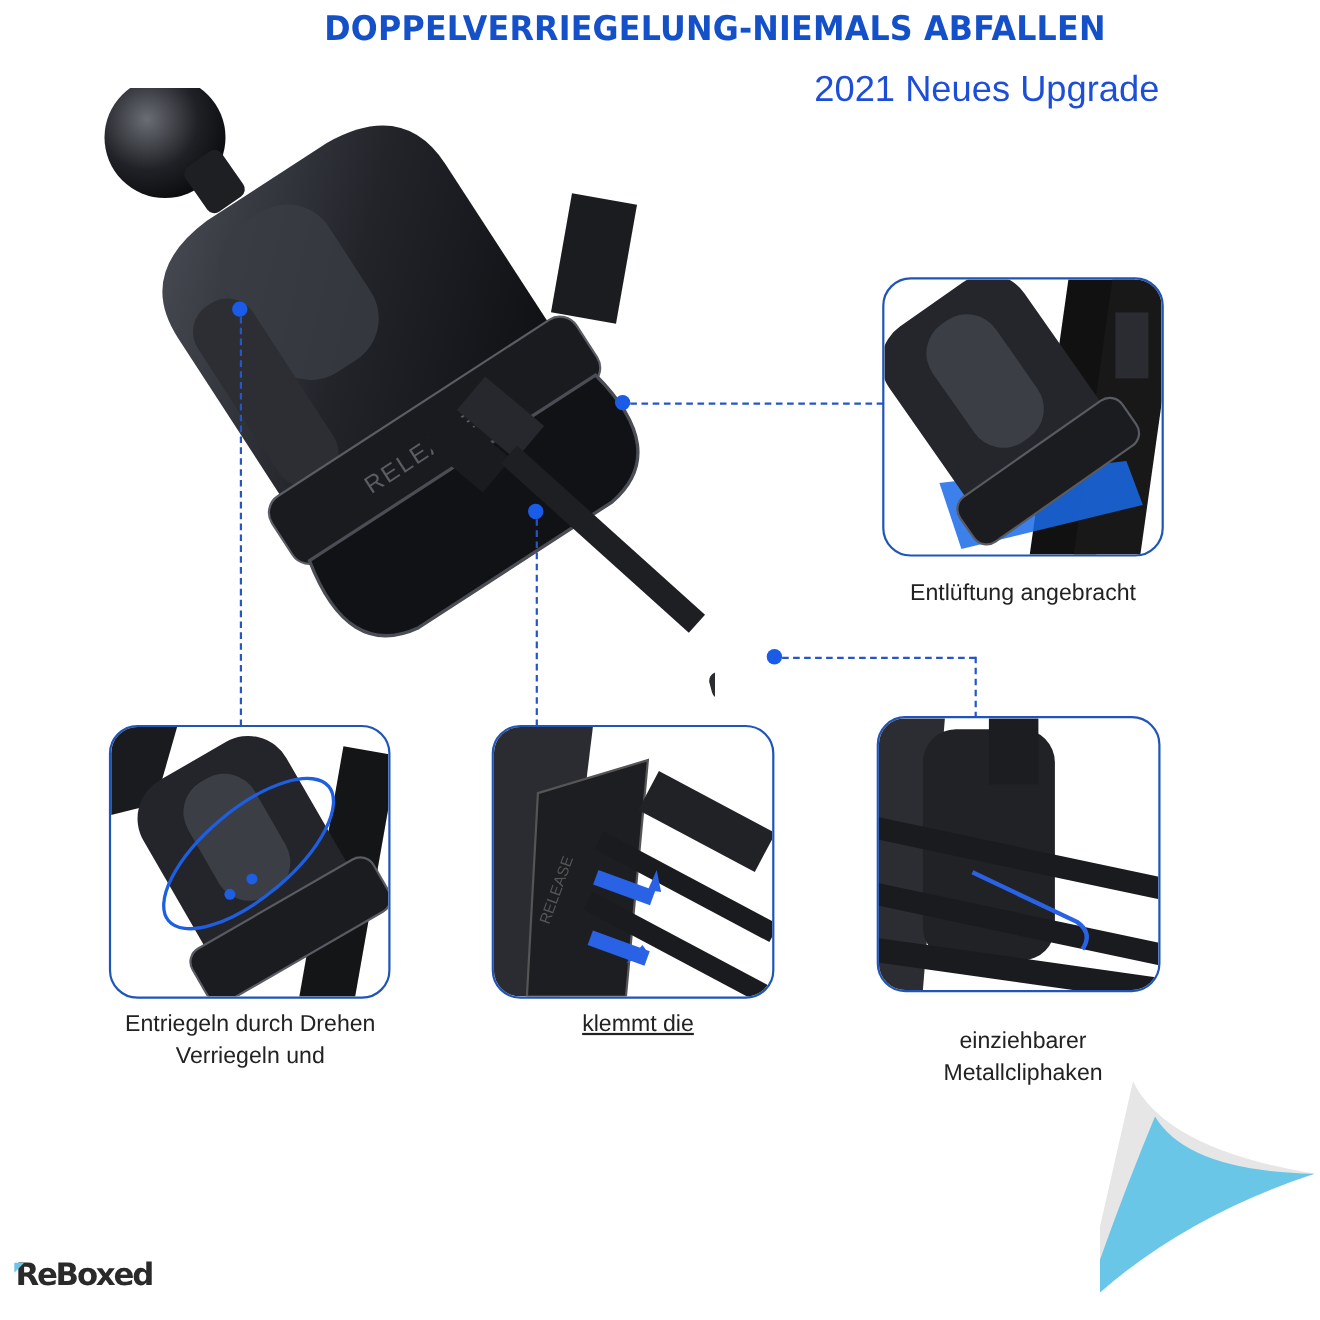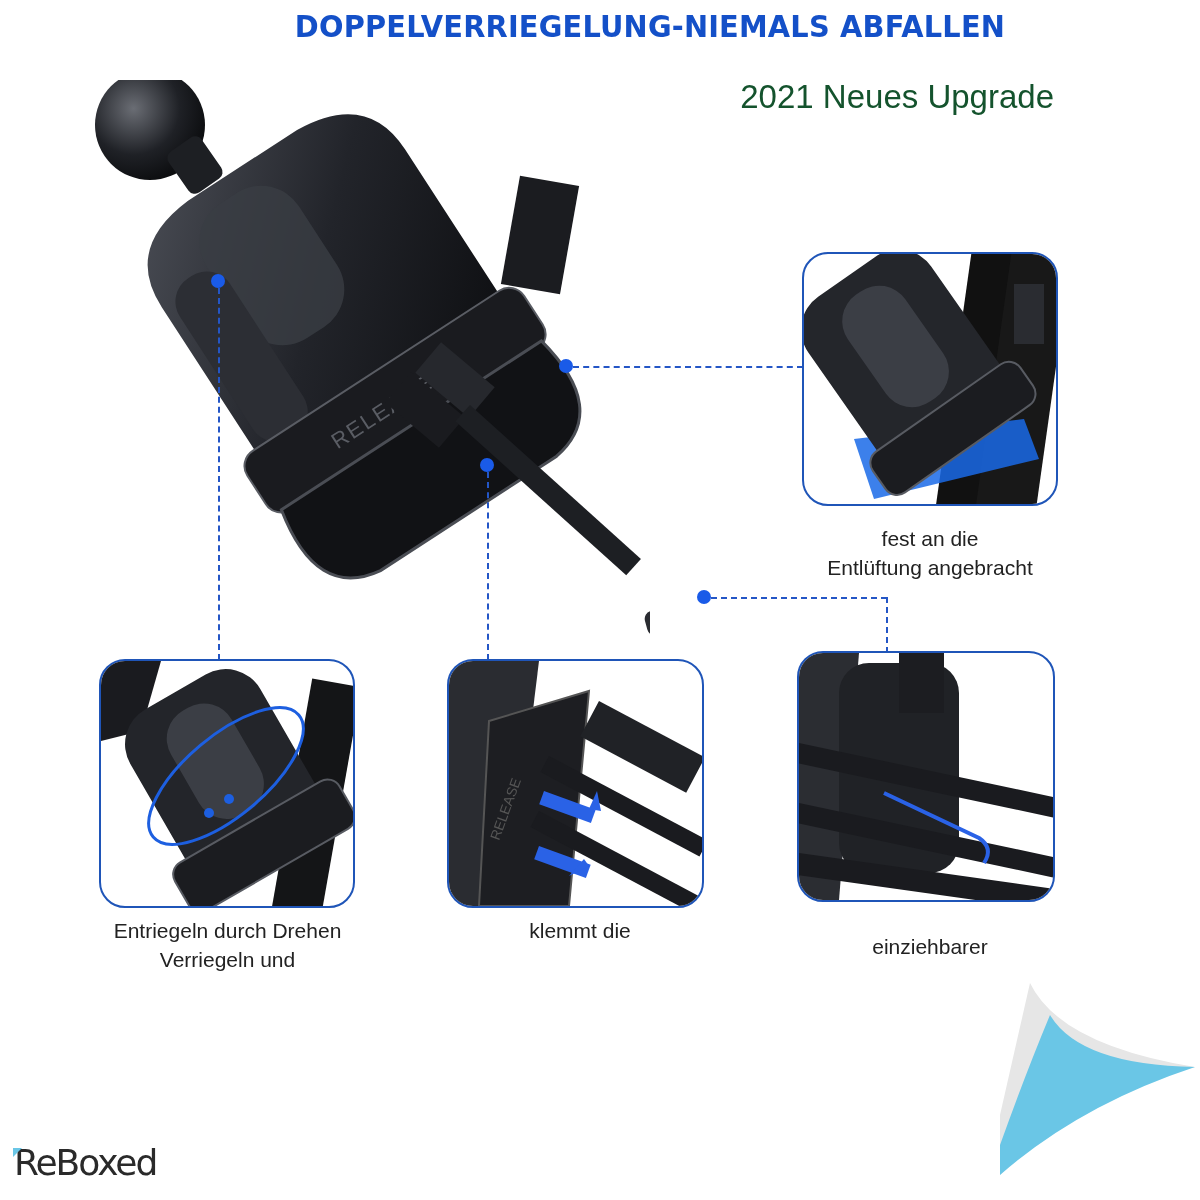--- a/index.html
+++ b/index.html
@@ -1,25 +1,25 @@
 <!DOCTYPE html>
 <html><head>
 <meta charset="utf-8">
 <style>
   html,body{margin:0;padding:0;}
   body{width:1200px;height:1200px;background:#ffffff;position:relative;overflow:hidden;font-family:"Liberation Sans",sans-serif;}
   .abs{position:absolute;}
   .title{left:0;width:1300px;top:8px;text-align:center;font-family:"DejaVu Sans",sans-serif;font-weight:bold;font-size:31px;color:#1450c8;letter-spacing:0.2px;transform:scaleX(0.93);transform-origin:650px 0;}
-  .subtitle{right:146px;top:62px;font-size:33px;color:#14532d;margin-top:16px;}
+  .subtitle{right:146px;top:62px;font-size:33px;color:#1d4ed8;}
   .panel{border:2.5px solid #1f55b8;border-radius:26px;overflow:hidden;background:#fff;}
   .caption{text-align:center;font-size:21px;color:#222;line-height:29px;}
   .dot{width:14px;height:14px;border-radius:50%;background:#1a5be8;}
   .vdash{border-left:2px dashed #2456c6;width:0;}
   .hdash{border-top:2px dashed #2456c6;height:0;}
-  .logo{left:14px;top:1142px;font-family:"DejaVu Sans",sans-serif;font-weight:normal;font-size:36px;color:#2a2a2a;letter-spacing:-2px;}
+  .logo{left:14px;top:1142px;font-family:"DejaVu Sans",sans-serif;font-weight:bold;font-size:28px;color:#2a2a2a;letter-spacing:-2px;}
   svg{display:block;}
 </style>
 </head>
 <body>
 
 <div class="abs title">DOPPELVERRIEGELUNG-NIEMALS ABFALLEN</div>
 <div class="abs subtitle">2021 Neues Upgrade</div>
 
 <div class="abs" style="left:90px;top:80px;width:560px;height:570px;">
   <svg width="560" height="570" viewBox="0 0 560 570">
@@ -80,21 +80,20 @@
     <path d="M50 185 L220 165 L235 205 L70 245 Z" fill="#1a6ae8" opacity="0.85"></path>
     <g transform="rotate(-35 110 110)">
       <rect x="30" y="0" width="150" height="200" rx="40" fill="#24262b"></rect>
       <rect x="70" y="20" width="70" height="130" rx="32" fill="#3b3e45"></rect>
       <rect x="15" y="160" width="180" height="50" rx="14" fill="#1b1c20" stroke="#585b62" stroke-width="2"></rect>
     </g>
     <rect x="210" y="30" width="30" height="60" fill="#2a2c31"></rect>
   </svg>
 </div>
 <div class="abs caption" style="left:780px;top:524px;width:300px;">
-  <div>fest an die</div>
   <div>Entlüftung angebracht</div>
 </div>
 
 <div class="abs panel" style="left:99px;top:659px;width:252px;height:245px;">
   <svg width="252" height="245" viewBox="0 0 252 245">
     <path d="M0 0 L60 0 L40 70 L0 80 Z" fill="#1a1b1f"></path>
     <rect x="190" y="20" width="50" height="240" fill="#141517" transform="rotate(10 215 140)"></rect>
     <g transform="rotate(-30 120 120)">
       <rect x="50" y="20" width="150" height="190" rx="40" fill="#23252a"></rect>
       <rect x="90" y="40" width="70" height="120" rx="32" fill="#3b3e45"></rect>
@@ -117,37 +116,38 @@
     <rect x="100" y="95" width="180" height="18" fill="#1a1b1f" transform="rotate(28 100 95)"></rect>
     <rect x="90" y="150" width="190" height="18" fill="#1a1b1f" transform="rotate(28 90 150)"></rect>
     <rect x="150" y="40" width="120" height="40" fill="#202226" transform="rotate(28 150 40)"></rect>
     <rect x="95" y="130" width="55" height="14" fill="#2a62e6" transform="rotate(20 95 130)"></rect>
     <rect x="90" y="185" width="55" height="14" fill="#2a62e6" transform="rotate(20 90 185)"></rect>
     <path d="M140 148 L148 130 L152 150 Z" fill="#2a62e6"></path>
     <path d="M120 215 L135 198 L140 205 Z" fill="#2a62e6"></path>
     <text x="50" y="180" fill="#555" font-family="Liberation Sans, sans-serif" font-size="14" transform="rotate(-70 50 180)">RELEASE</text>
   </svg>
 </div>
-<div class="abs caption" style="left:430px;top:916px;width:300px;">
+<div class="abs caption" style="left:430px;top:916px;width:300px;text-decoration:underline;">
   <div>klemmt die</div>
 </div>
 
 <div class="abs panel" style="left:797px;top:651px;width:254px;height:247px;">
   <svg width="254" height="247" viewBox="0 0 254 247">
     <path d="M0 0 L60 0 L40 247 L0 247 Z" fill="#2b2d32"></path>
     <rect x="40" y="10" width="120" height="210" rx="30" fill="#202226"></rect>
     <rect x="100" y="0" width="45" height="60" fill="#1c1d21"></rect>
     <rect x="0" y="90" width="280" height="20" fill="#1a1b1f" transform="rotate(12 0 90)"></rect>
     <rect x="0" y="150" width="280" height="20" fill="#1a1b1f" transform="rotate(12 0 150)"></rect>
     <rect x="0" y="200" width="280" height="22" fill="#1a1b1f" transform="rotate(8 0 200)"></rect>
     <path d="M85 140 L180 185 Q195 195 185 210" fill="none" stroke="#2a62e6" stroke-width="4"></path>
   </svg>
 </div>
 <div class="abs caption" style="left:780px;top:916px;width:300px;margin-top:16px;">
   <div>einziehbarer</div>
+  <div>Metallcliphaken</div>
 </div>
 
 <div class="abs" style="left:1000px;top:975px;width:200px;height:225px;">
   <svg width="200" height="225" viewBox="0 0 200 225">
     <path d="M30 8 Q60 70 195 92 Q80 120 0 200 L0 140 Z" fill="#e6e6e6"></path>
     <path d="M50 40 Q80 90 195 92 Q80 130 0 200 L0 170 Q25 100 50 40 Z" fill="#6ac6e6"></path>
   </svg>
 </div>
 
 <div class="abs logo">

